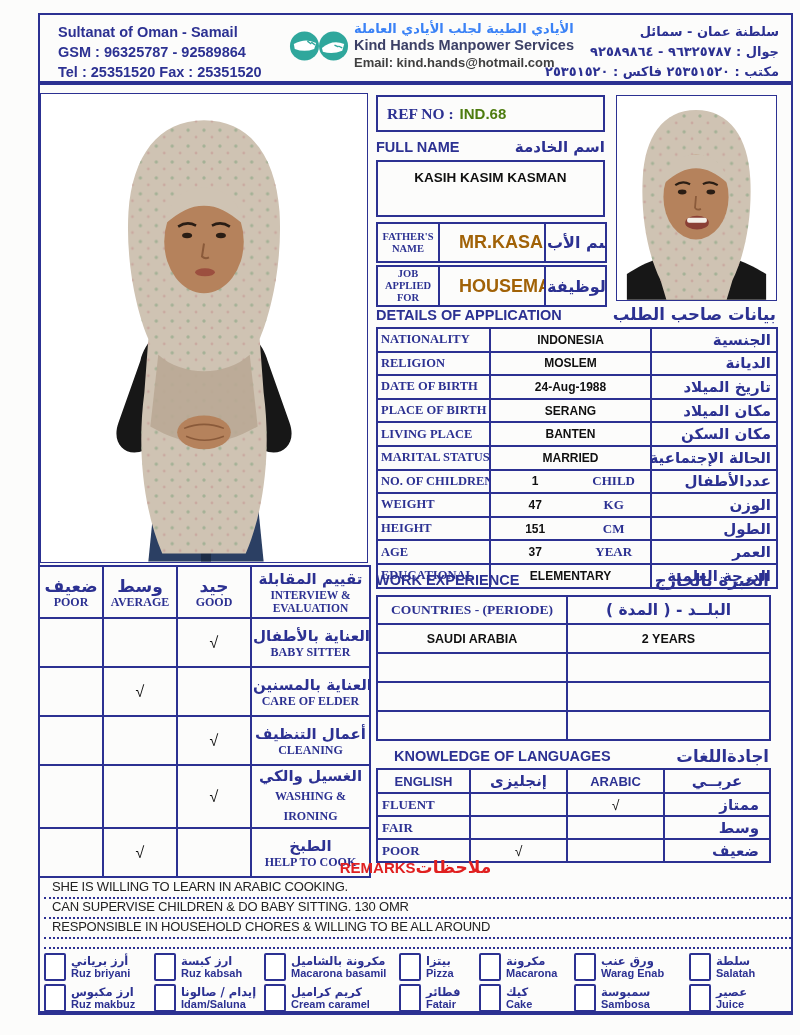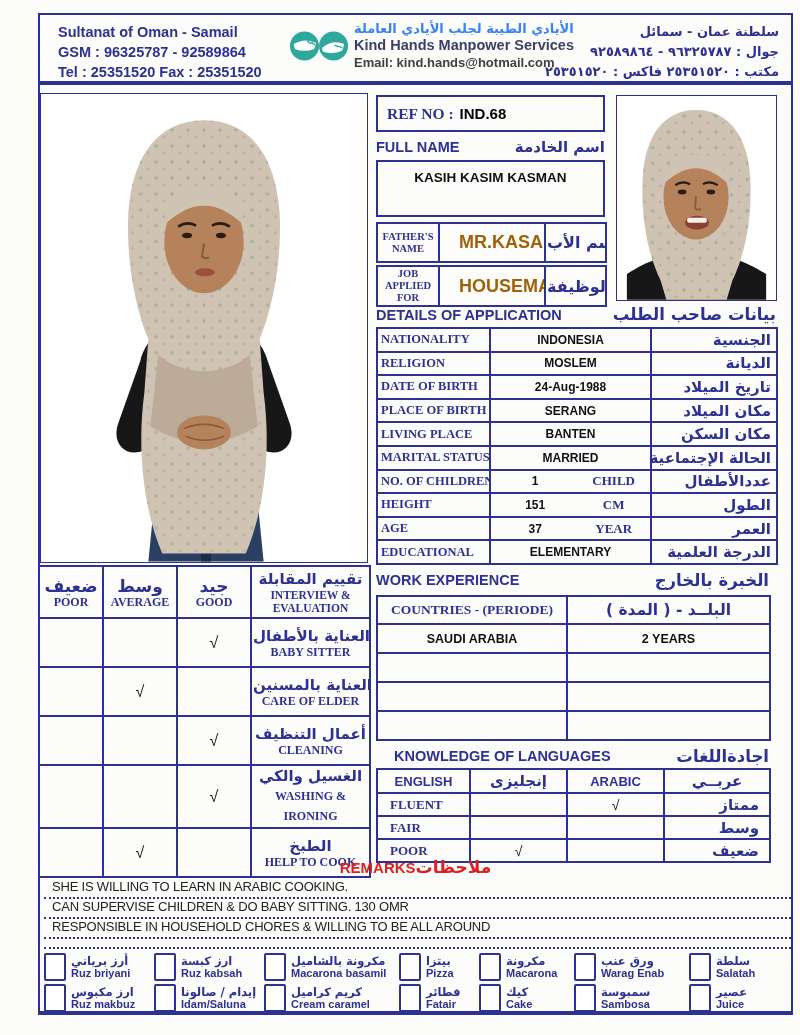--- a/index.html
+++ b/index.html
@@ -40,21 +40,21 @@
   #eval-table tr.rw td{height:45px;}
   .eh-ar{font-size:17px;font-weight:700;line-height:20px;}
   .eh-en{font-size:12px;font-weight:700;line-height:13px;}
   .cat-ar{font-size:15px;font-weight:700;line-height:19px;}
   .cat-en{font-size:12px;font-weight:700;line-height:13px;}
   .chk{font-size:16px;color:#101010;font-weight:400;}
 
   
   #ref-box{left:376px;top:95px;width:229px;height:37px;border:2px solid #2c3192;display:flex;align-items:center;padding-left:9px;}
   #ref-box .rl{font-size:15.5px;font-weight:700;}
-  #ref-box .rv{font-size:15px;font-weight:700;color:#000000;margin-left:6px;}
+  #ref-box .rv{font-size:15px;font-weight:700;color:#4d7c0f;margin-left:6px;}
   #fullname-row{left:376px;top:136px;width:229px;height:22px;display:flex;justify-content:space-between;align-items:center;}
   #fullname-row .en{font-size:14.5px;font-weight:700;}
   #fullname-row .aa{font-size:15px;font-weight:700;}
   #name-box{left:376px;top:160px;width:229px;height:57px;border:2px solid #2c3192;text-align:center;padding-top:8px;font-size:13.5px;font-weight:700;color:#101010;}
   #father-table{left:376px;top:222px;width:229px;}
   #job-table{left:376px;top:265px;width:229px;}
   .mini td{height:35px;vertical-align:middle;}
   .mini .lab{font-size:10.5px;font-weight:700;line-height:12px;text-align:center;white-space:normal;}
   .mini .val{font-size:18px;font-weight:700;color:#a16207;padding-left:19px;text-align:left;}
   .mini .aac{font-size:16px;font-weight:700;text-align:center;}
@@ -78,21 +78,21 @@
   #work-table .wh1{font-size:13.5px;font-weight:700;height:24px;}
   #work-table .wh2{font-size:15.5px;font-weight:700;direction:rtl;height:24px;border-radius:6px;}
   #work-table .wc{font-size:12.5px;font-weight:700;color:#101010;}
 
   
   #lang-title{left:376px;top:745px;width:393px;height:22px;display:flex;justify-content:space-between;align-items:center;padding-left:18px;}
   #lang-table{left:376px;top:768px;width:393px;}
   #lang-table td{height:19px;vertical-align:middle;}
   #lang-table .lh{text-align:center;font-size:13px;font-weight:700;height:20px;}
   #lang-table .lha{text-align:center;font-size:15px;font-weight:700;height:20px;}
-  #lang-table .lvl{font-size:13px;font-weight:700;padding-left:12px;}
+  #lang-table .lvl{font-size:13px;font-weight:700;padding-left:4px;}
   #lang-table .lchk{text-align:center;font-size:14px;color:#101010;}
   #lang-table .lar{text-align:right;padding-right:10px;font-size:15px;font-weight:700;}
 
   
   #remarks-title{left:38px;top:856px;width:755px;height:22px;display:flex;justify-content:center;align-items:center;padding:0 24px;}
   #remarks-title .en{font-size:15px;font-weight:700;}
   #remarks-title .aa{font-size:17px;font-weight:700;}
   #remarks-lines{left:44px;top:879px;width:747px;}
   .rline{height:18px;border-bottom:2px dotted #2c3192;font-size:13px;color:#222;letter-spacing:-0.2px;padding-left:8px;overflow:hidden;}
   .rline.empty{height:8px;}
@@ -305,20 +305,30 @@
           <td class="dl serif">NO. OF CHILDREN</td>
           <td>
             <div class="vu">
               <span class="val">1</span>
               <span class="unit serif">CHILD</span>
             </div>
           </td>
           <td class="da ar">عددالأطفال</td>
         </tr>
     <tr>
+          <td class="dl serif">WEIGHT</td>
+          <td>
+            <div class="vu">
+              <span class="val">47</span>
+              <span class="unit serif">KG</span>
+            </div>
+          </td>
+          <td class="da ar">الوزن</td>
+        </tr>
+    <tr>
           <td class="dl serif">HEIGHT</td>
           <td>
             <div class="vu">
               <span class="val">151</span>
               <span class="unit serif">CM</span>
             </div>
           </td>
           <td class="da ar">الطول</td>
         </tr>
     <tr>

